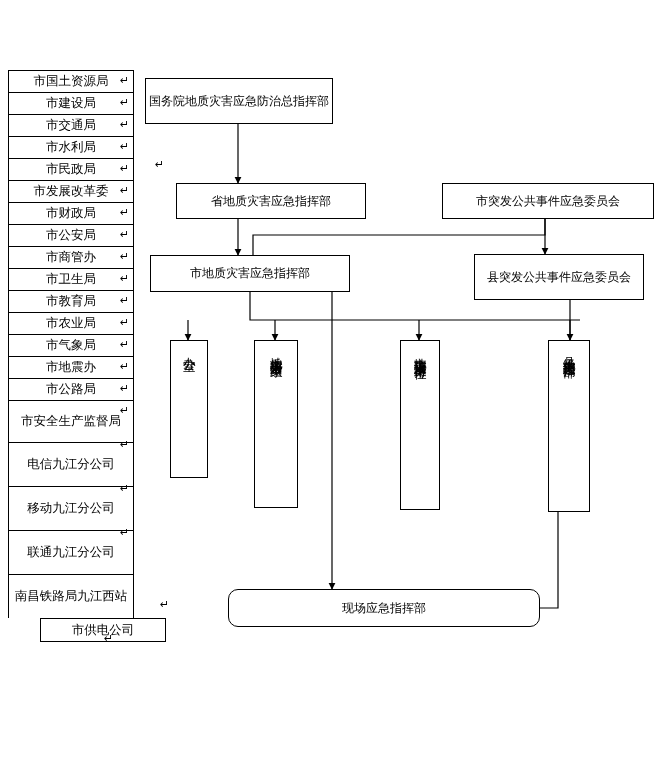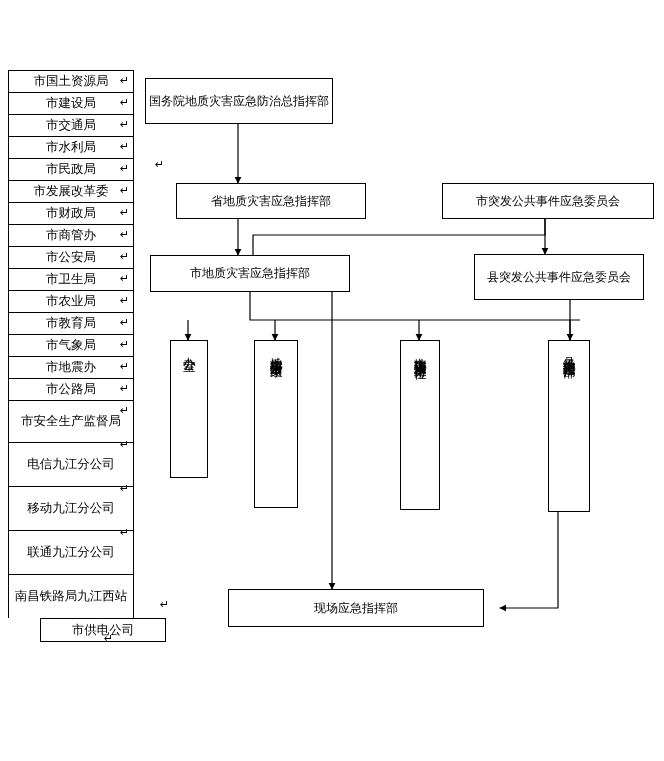--- a/index.html
+++ b/index.html
@@ -125,25 +125,25 @@
   </svg>
 
   <div id="left-col">
     <div class="left-item" style="height:22px">市国土资源局</div>
     <div class="left-item" style="height:22px">市建设局</div>
     <div class="left-item" style="height:22px">市交通局</div>
     <div class="left-item" style="height:22px">市水利局</div>
     <div class="left-item" style="height:22px">市民政局</div>
     <div class="left-item" style="height:22px">市发展改革委</div>
     <div class="left-item" style="height:22px">市财政局</div>
+    <div class="left-item" style="height:22px">市公安局</div>
     <div class="left-item" style="height:22px">市商管办</div>
-    <div class="left-item" style="height:22px">市公安局</div>
     <div class="left-item" style="height:22px">市卫生局</div>
+    <div class="left-item" style="height:22px">市教育局</div>
     <div class="left-item" style="height:22px">市农业局</div>
-    <div class="left-item" style="height:22px">市教育局</div>
     <div class="left-item" style="height:22px">市气象局</div>
     <div class="left-item" style="height:22px">市地震办</div>
     <div class="left-item" style="height:22px">市公路局</div>
     <div class="left-item" style="height:42px">市安全生产监督局</div>
     <div class="left-item" style="height:44px">电信九江分公司</div>
     <div class="left-item" style="height:44px">移动九江分公司</div>
     <div class="left-item" style="height:44px">联通九江分公司</div>
     <div class="left-item" style="height:44px">南昌铁路局九江西站</div>
     <div class="left-item last" style="height:24px">市供电公司</div>
   </div>
@@ -190,15 +190,15 @@
   </div>
 
   <div class="vbox" style="left:400px; top:340px; width:40px; height:170px;">
     <span class="vtext">市地灾防治技术支持单位</span>
   </div>
 
   <div class="vbox" style="left:548px; top:340px; width:42px; height:172px;">
     <span class="vtext">县级地灾应急指挥部</span>
   </div>
 
-  <div class="box" style="left:228px; top:589px; width:256px; height:38px;">现场应急指挥部</div>
+  <div class="box" style="left:228px; top:589px; width:312px; height:38px;border-radius:10px;">现场应急指挥部</div>
 
 </div>
 
 </body></html>

